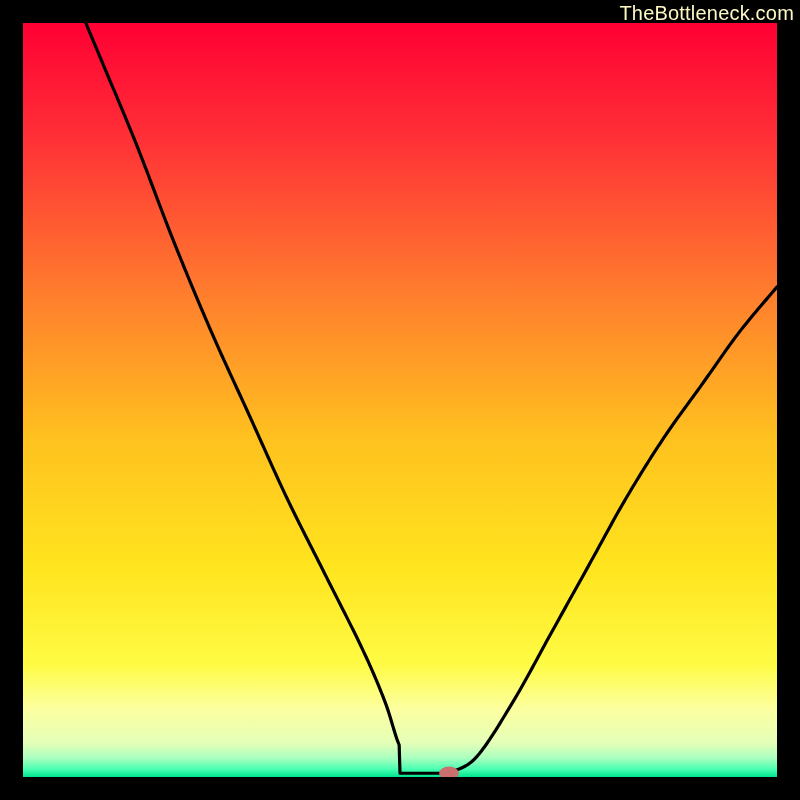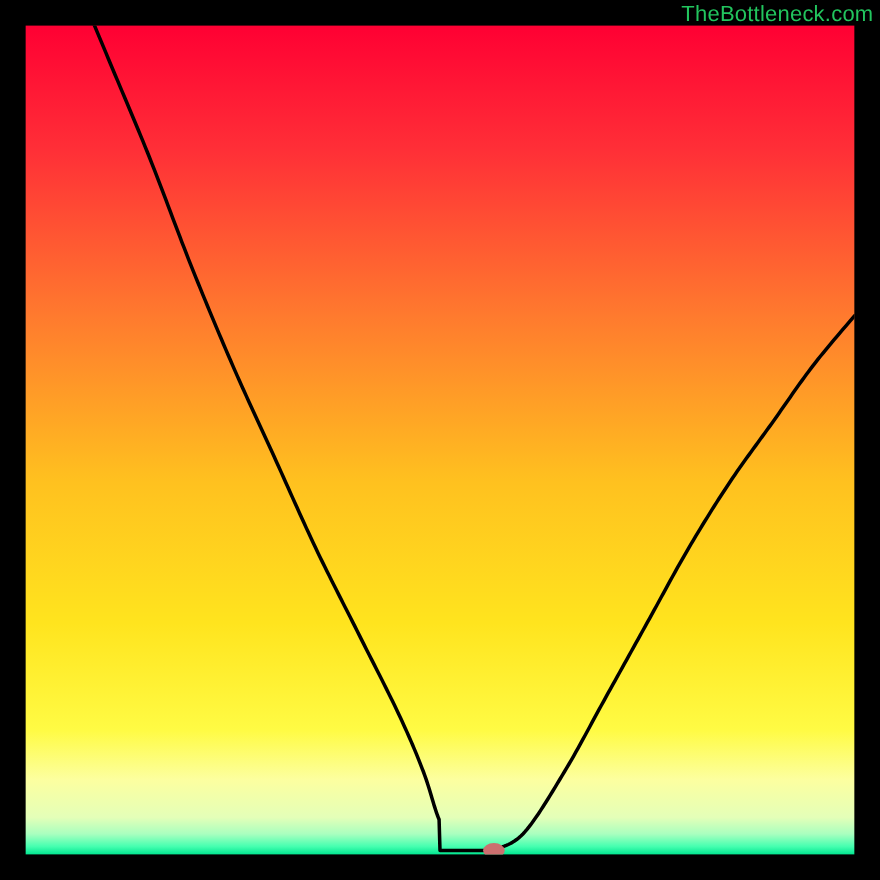--- a/index.html
+++ b/index.html
@@ -24,21 +24,21 @@
     height: 754px;
     overflow: hidden;
   }
   .watermark {
     position: absolute;
     top: 2px;
     right: 6px;
     font-family: Arial, Helvetica, sans-serif;
     font-size: 20px;
     font-weight: 500;
-    color: #22c55e;
+    color: #fef9c3;
     letter-spacing: 0.2px;
     z-index: 50;
   }
 </style>
 </head>
 <body>
 <div class="outer">
   <div class="watermark">TheBottleneck.com</div>
   <div class="plot">
     <svg id="chart-svg" width="754" height="754" viewBox="0 0 754 754">

